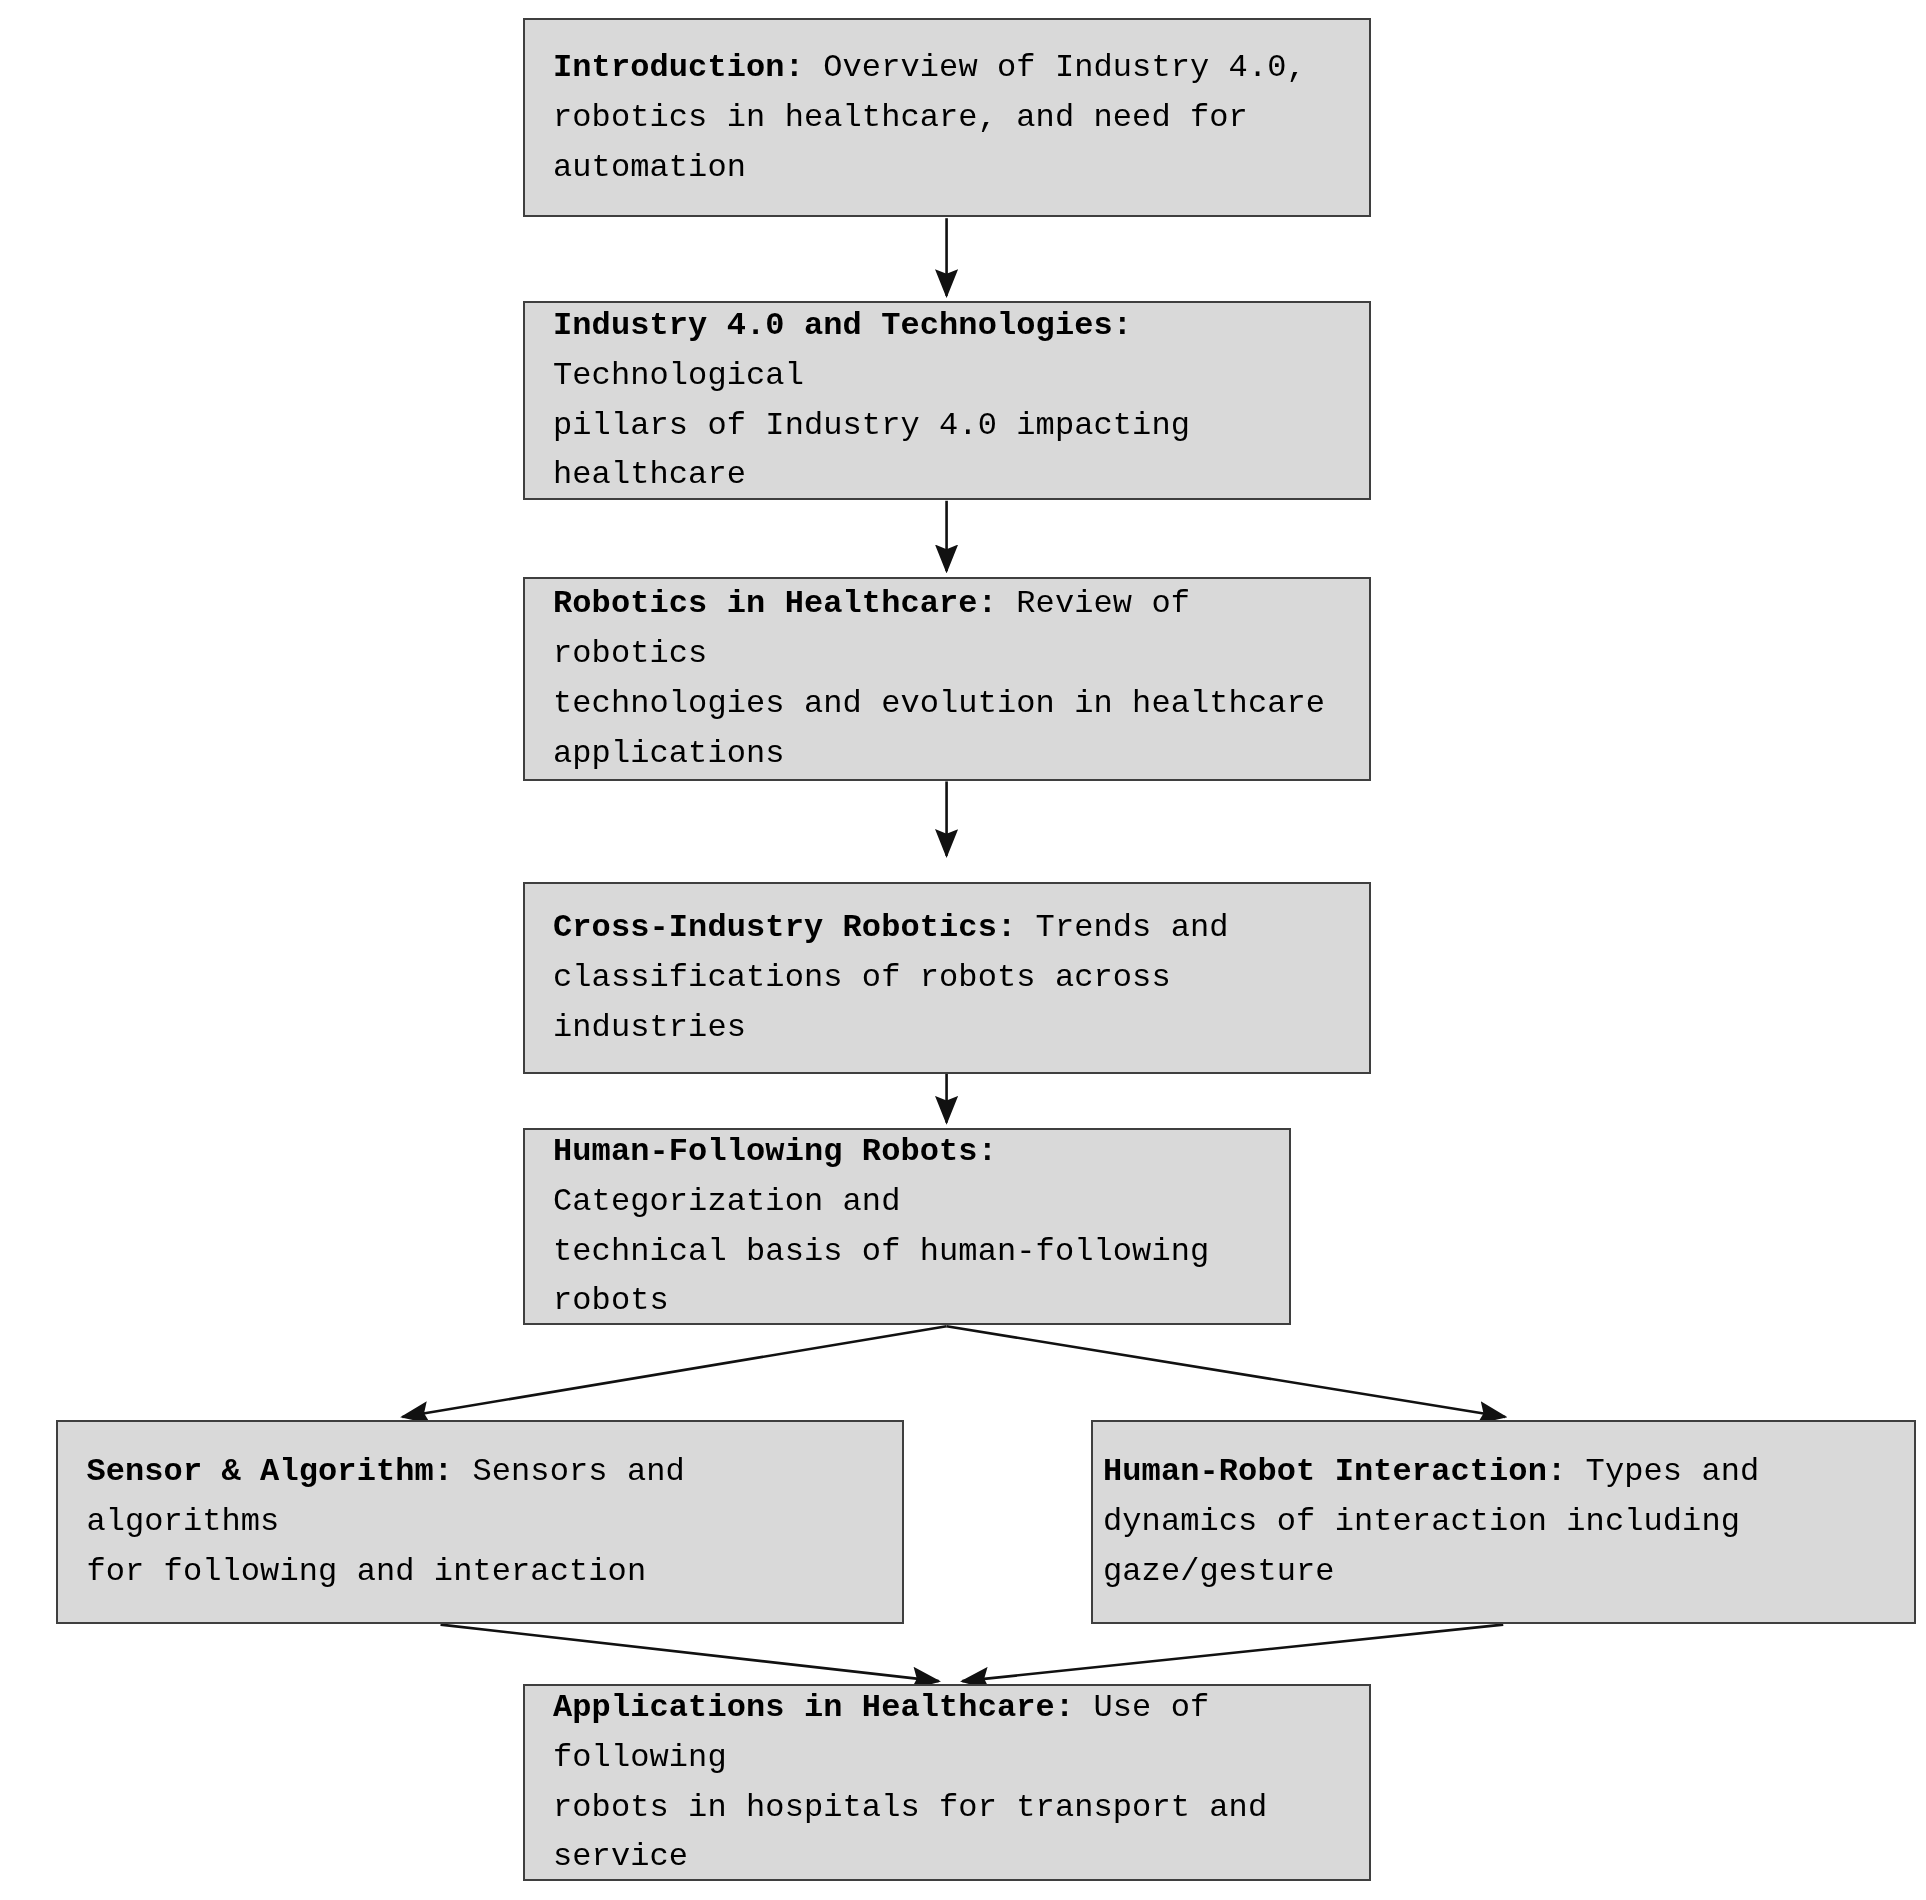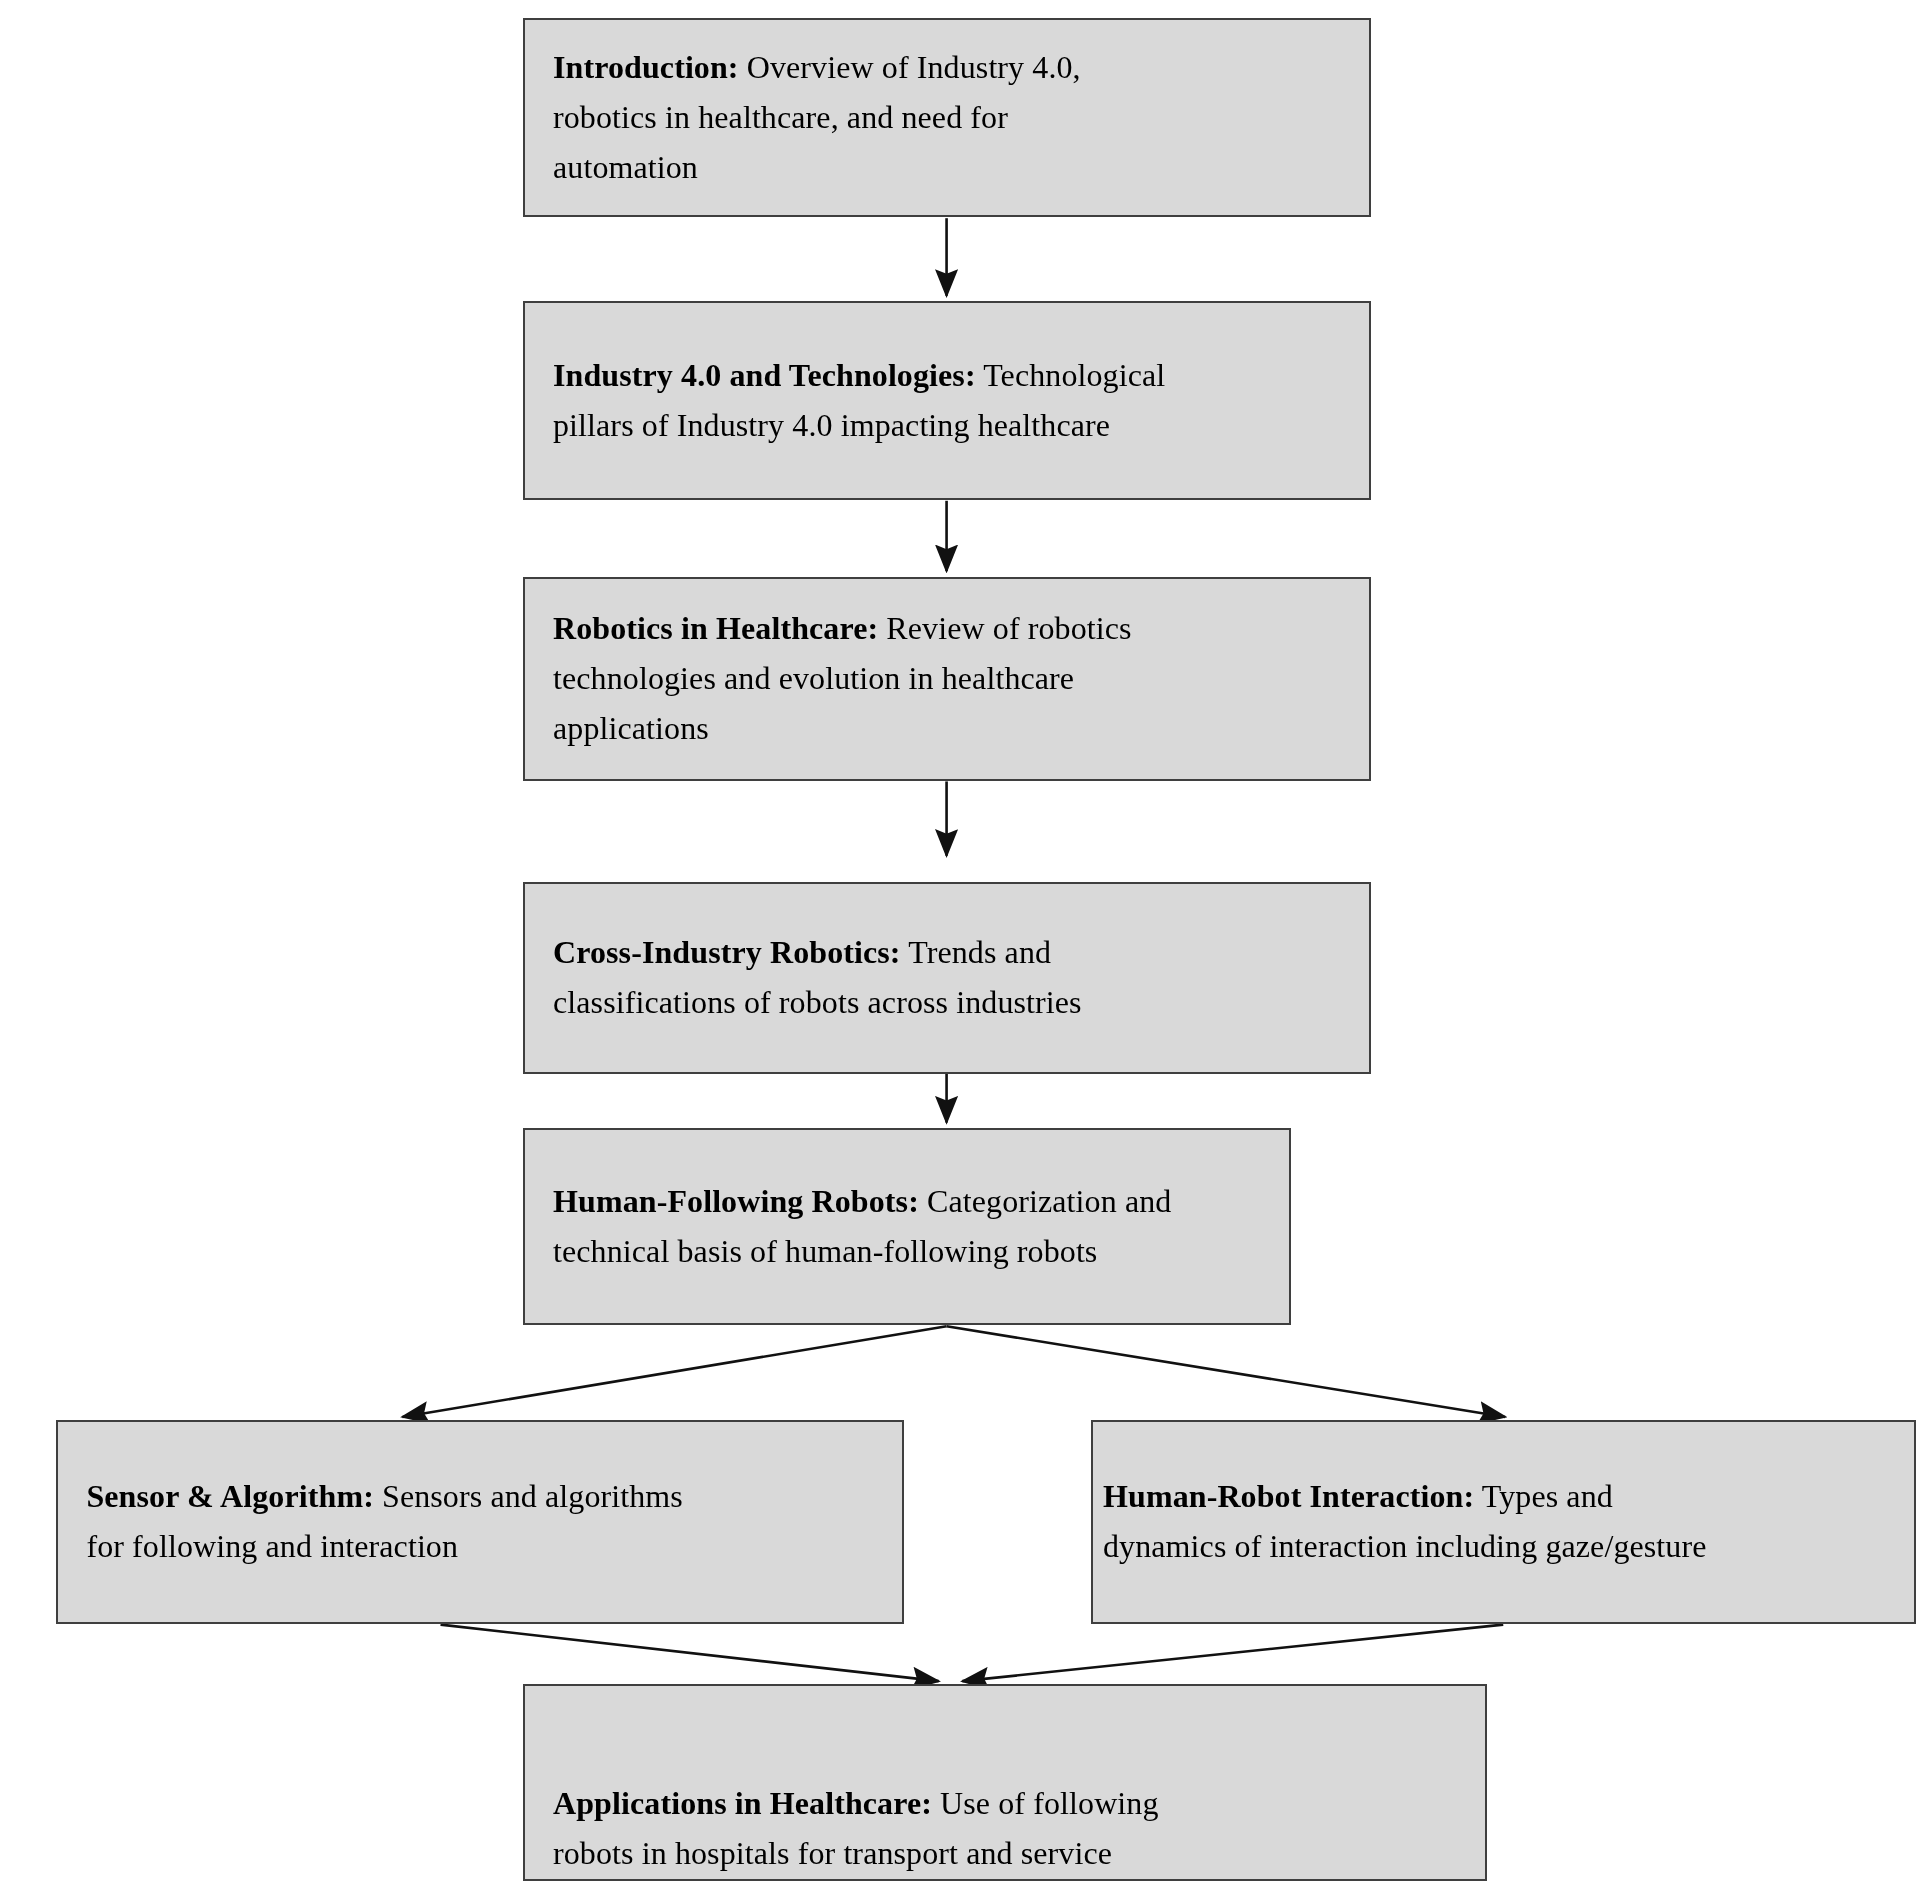--- a/index.html
+++ b/index.html
@@ -5,21 +5,21 @@
   html, body {
     margin: 0;
     padding: 0;
     background: #ffffff;
   }
   #canvas {
     position: relative;
     width: 1926px;
     height: 1900px;
     background: #ffffff;
-    font-family: Liberation Serif, serif;
+    font-family: Liberation Mono, monospace;
     color: #000000;
   }
   .node {
     position: absolute;
     background: #d9d9d9;
     border: 2.6px solid #3f3f3f;
     box-sizing: border-box;
     display: flex;
     flex-direction: column;
     justify-content: center;
@@ -39,21 +39,21 @@
   
   .n-intro        { left: 523px;  top: 18.4px;   width: 848px; height: 199px; }
   .n-industry     { left: 523px;  top: 301px;  width: 848px; height: 199px; }
   .n-robotics     { left: 523px;  top: 577px;  width: 848px; height: 204px; }
   .n-cross        { left: 523px;  top: 882px; width: 848px; height: 192px; }
   .n-following    { left: 523px;  top: 1128px; width: 768px; height: 197px; }
   
   .n-sensor       { left: 16.4px;   top: 1420px; width: 848px; height: 204px; margin-left: 40px; }
   .n-hri          { left: 1091px; top: 1420px; width: 825px; height: 204px; padding: 0 10px; }
   
-  .n-applications { left: 523px;  top: 1684px; width: 964px; height: 197px; justify-content: flex-end; }
+  .n-applications { left: 523px;  top: 1684px; width: 848px; height: 197px; }
 
   #arrows {
     position: absolute;
     left: 0;
     top: 0;
     width: 1926px;
     height: 1900px;
     pointer-events: none;
   }
   #arrows line {

